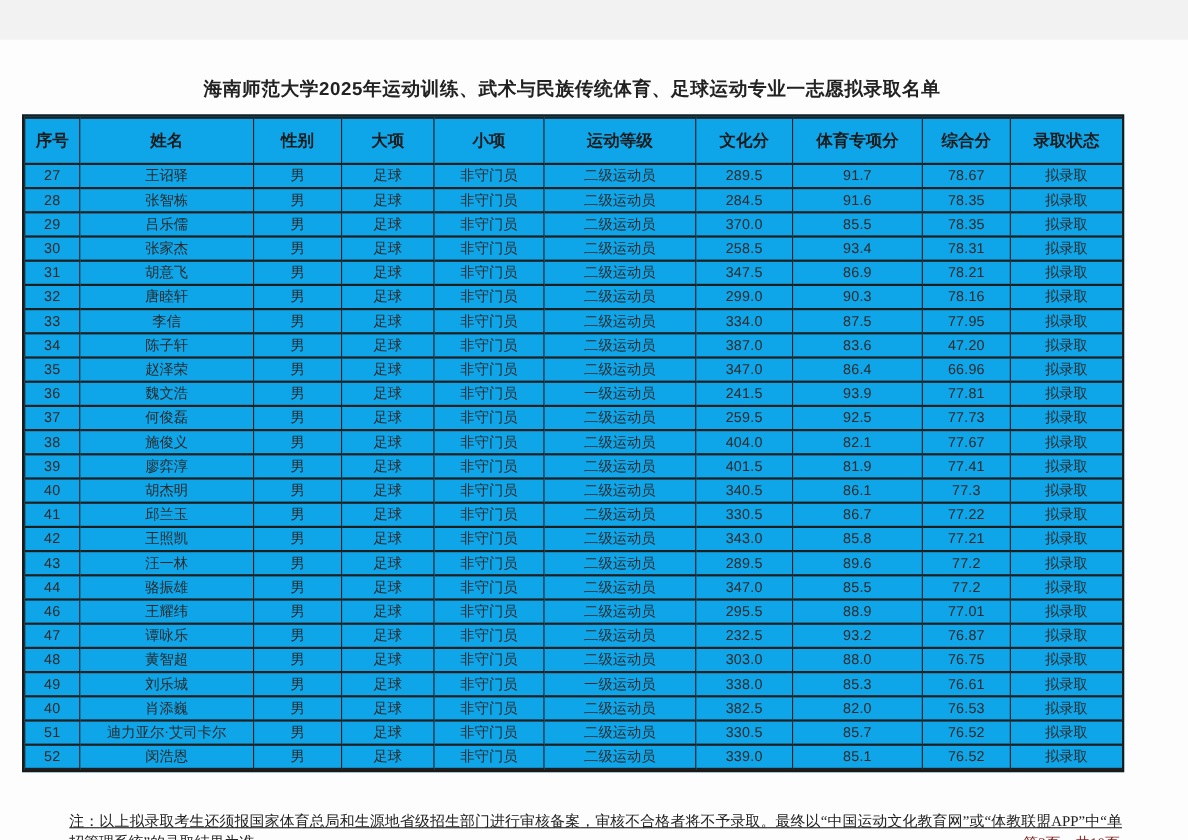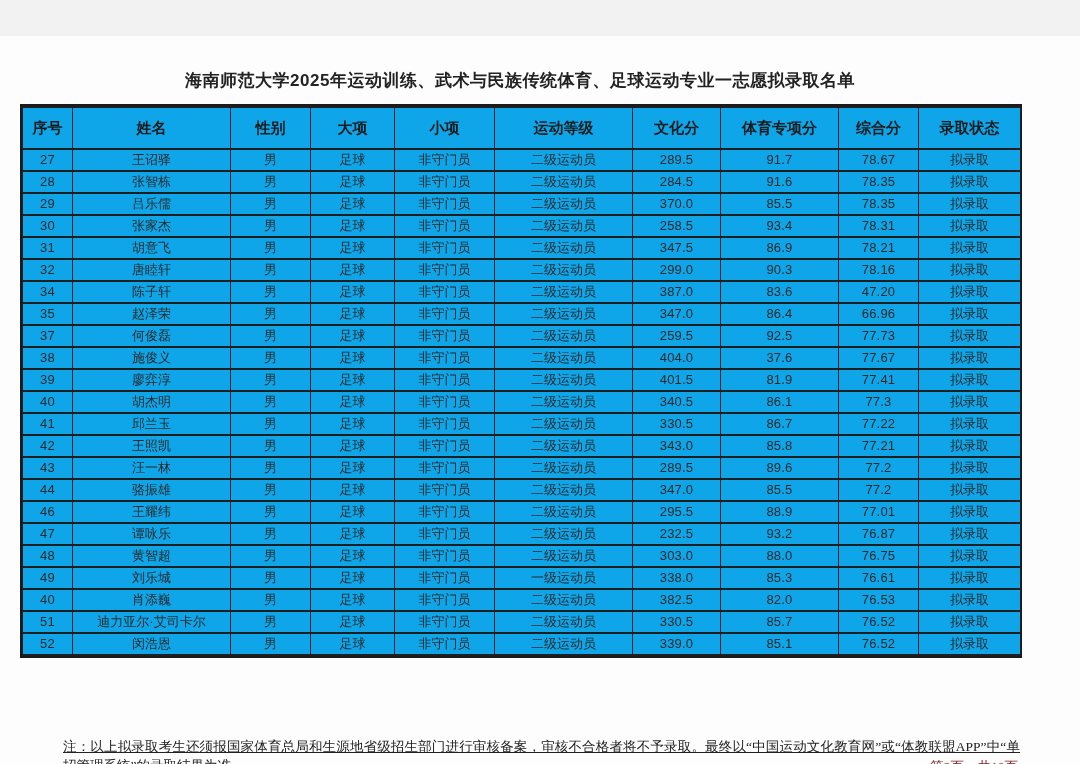--- a/index.html
+++ b/index.html
@@ -184,20 +184,32 @@
             <td class="cjk">男</td>
             <td class="cjk">足球</td>
             <td class="cjk">非守门员</td>
             <td class="cjk">二级运动员</td>
             <td class="num">299.0</td>
             <td class="num">90.3</td>
             <td class="num">78.16</td>
             <td class="cjk">拟录取</td>
           </tr>
           <tr>
+            <td class="num">33</td>
+            <td class="cjk">李信</td>
+            <td class="cjk">男</td>
+            <td class="cjk">足球</td>
+            <td class="cjk">非守门员</td>
+            <td class="cjk">二级运动员</td>
+            <td class="num">334.0</td>
+            <td class="num">87.5</td>
+            <td class="num">77.95</td>
+            <td class="cjk">拟录取</td>
+          </tr>
+          <tr>
             <td class="num">34</td>
             <td class="cjk">陈子轩</td>
             <td class="cjk">男</td>
             <td class="cjk">足球</td>
             <td class="cjk">非守门员</td>
             <td class="cjk">二级运动员</td>
             <td class="num">387.0</td>
             <td class="num">83.6</td>
             <td class="num">47.20</td>
             <td class="cjk">拟录取</td>
@@ -208,40 +220,52 @@
             <td class="cjk">男</td>
             <td class="cjk">足球</td>
             <td class="cjk">非守门员</td>
             <td class="cjk">二级运动员</td>
             <td class="num">347.0</td>
             <td class="num">86.4</td>
             <td class="num">66.96</td>
             <td class="cjk">拟录取</td>
           </tr>
           <tr>
+            <td class="num">36</td>
+            <td class="cjk">魏文浩</td>
+            <td class="cjk">男</td>
+            <td class="cjk">足球</td>
+            <td class="cjk">非守门员</td>
+            <td class="cjk">一级运动员</td>
+            <td class="num">241.5</td>
+            <td class="num">93.9</td>
+            <td class="num">77.81</td>
+            <td class="cjk">拟录取</td>
+          </tr>
+          <tr>
             <td class="num">37</td>
             <td class="cjk">何俊磊</td>
             <td class="cjk">男</td>
             <td class="cjk">足球</td>
             <td class="cjk">非守门员</td>
             <td class="cjk">二级运动员</td>
             <td class="num">259.5</td>
             <td class="num">92.5</td>
             <td class="num">77.73</td>
             <td class="cjk">拟录取</td>
           </tr>
           <tr>
             <td class="num">38</td>
             <td class="cjk">施俊义</td>
             <td class="cjk">男</td>
             <td class="cjk">足球</td>
             <td class="cjk">非守门员</td>
             <td class="cjk">二级运动员</td>
             <td class="num">404.0</td>
-            <td class="num">37.6</td>
+            <td class="num">82.1</td>
             <td class="num">77.67</td>
             <td class="cjk">拟录取</td>
           </tr>
           <tr>
             <td class="num">39</td>
             <td class="cjk">廖弈淳</td>
             <td class="cjk">男</td>
             <td class="cjk">足球</td>
             <td class="cjk">非守门员</td>
             <td class="cjk">二级运动员</td>

